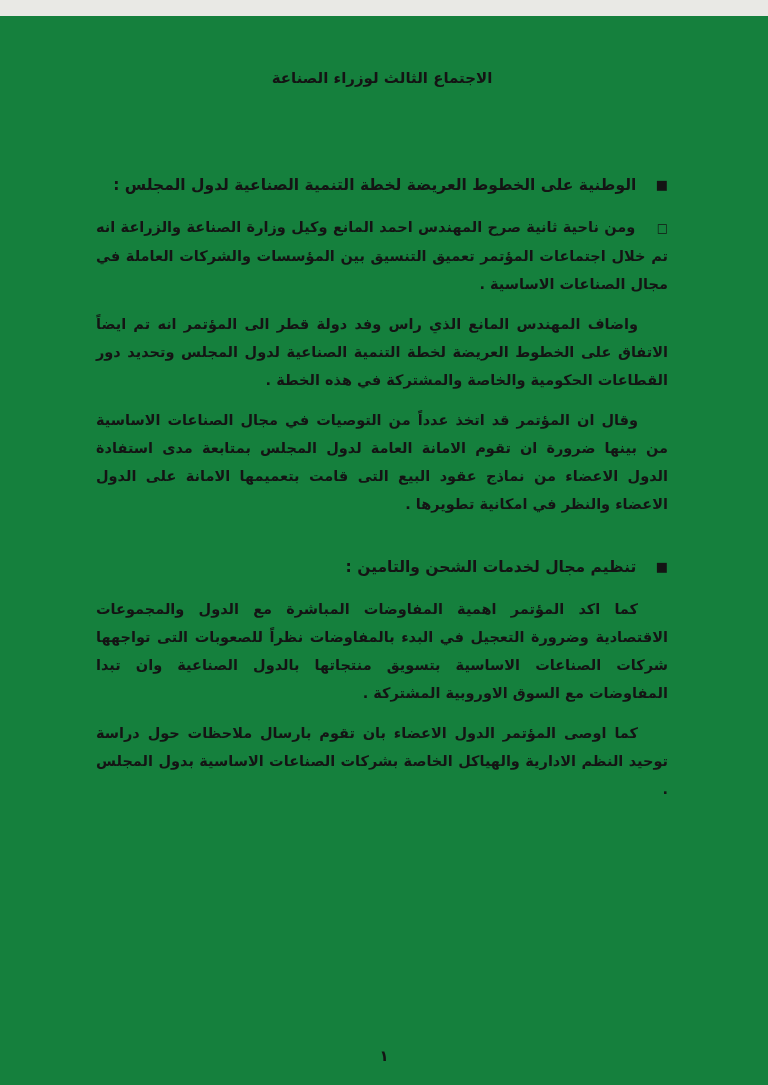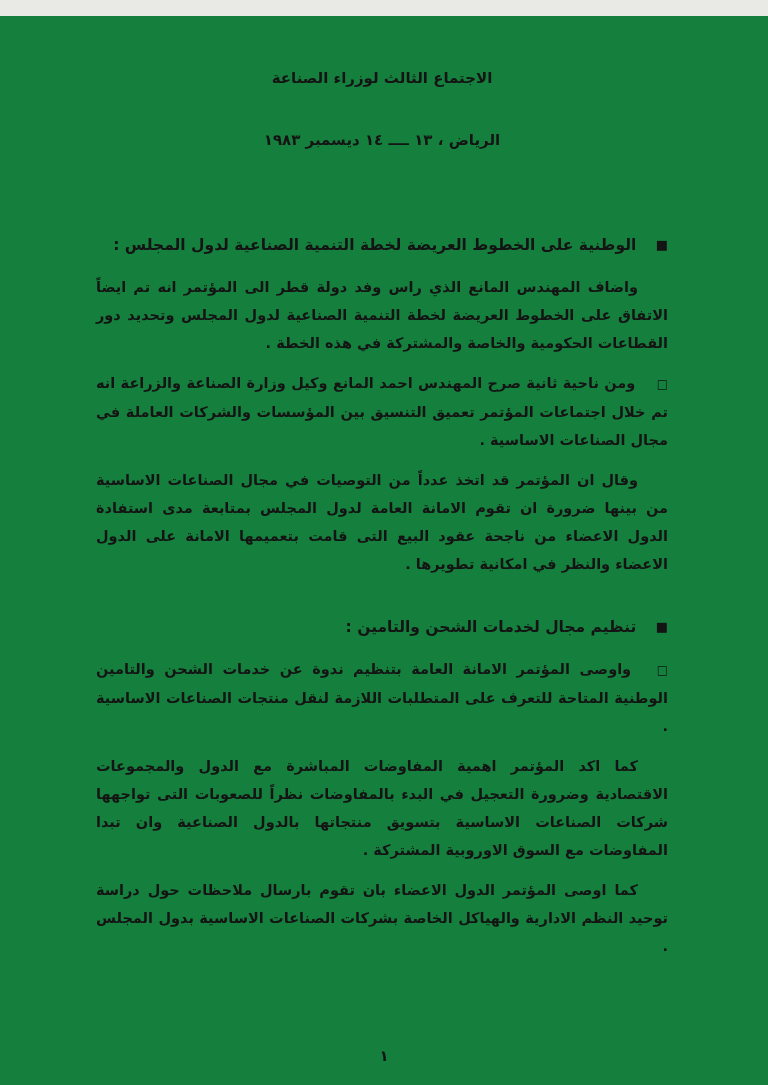--- a/index.html
+++ b/index.html
@@ -72,54 +72,49 @@
     font-weight: 700;
   }
 </style>
 </head>
 <body>
 
 <div class="page">
 
   <header class="doc-header">
     <div class="h-line">الاجتماع الثالث لوزراء الصناعة</div>
-    <div class="h-date">الرياض ، ١٣ ــــ ١٤ ديسمبر ١٩٨٣</div>
   </header>
 
   <section>
     <h2 class="sec-heading first">
       <span class="bullet-filled">■</span>
       <span>الوطنية على الخطوط العريضة لخطة التنمية الصناعية لدول المجلس :</span>
     </h2>
 
-    <p class="para indent">
-      <span>واضاف المهندس المانع الذي راس وفد دولة قطر الى المؤتمر انه تم ايضاً الاتفاق على الخطوط العريضة لخطة التنمية الصناعية لدول المجلس وتحديد دور القطاعات الحكومية والخاصة والمشتركة في هذه الخطة .</span>
-    </p>
-
     <p class="para">
       <span class="bullet-open">□</span>
       <span>ومن ناحية ثانية صرح المهندس احمد المانع وكيل وزارة الصناعة والزراعة انه تم خلال اجتماعات المؤتمر تعميق التنسيق بين المؤسسات والشركات العاملة في مجال الصناعات الاساسية .</span>
     </p>
 
+    <p class="para indent">
+      <span>واضاف المهندس المانع الذي راس وفد دولة قطر الى المؤتمر انه تم ايضاً الاتفاق على الخطوط العريضة لخطة التنمية الصناعية لدول المجلس وتحديد دور القطاعات الحكومية والخاصة والمشتركة في هذه الخطة .</span>
+    </p>
+
 
     <p class="para indent">
-      <span>وقال ان المؤتمر قد اتخذ عدداً من التوصيات في مجال الصناعات الاساسية من بينها ضرورة ان تقوم الامانة العامة لدول المجلس بمتابعة مدى استفادة الدول الاعضاء من ناجحة عقود البيع التى قامت بتعميمها الامانة على الدول الاعضاء والنظر في امكانية تطويرها .</span>
+      <span>وقال ان المؤتمر قد اتخذ عدداً من التوصيات في مجال الصناعات الاساسية من بينها ضرورة ان تقوم الامانة العامة لدول المجلس بمتابعة مدى استفادة الدول الاعضاء من نماذج عقود البيع التى قامت بتعميمها الامانة على الدول الاعضاء والنظر في امكانية تطويرها .</span>
     </p>
   </section>
 
   <section>
     <h2 class="sec-heading">
       <span class="bullet-filled">■</span>
       <span>تنظيم مجال لخدمات الشحن والتامين :</span>
     </h2>
 
-    <p class="para">
-      <span class="bullet-open">□</span>
-      <span>واوصى المؤتمر الامانة العامة بتنظيم ندوة عن خدمات الشحن والتامين الوطنية المتاحة للتعرف على المتطلبات اللازمة لنقل منتجات الصناعات الاساسية .</span>
-    </p>
 
     <p class="para indent">
       <span>كما اكد المؤتمر اهمية المفاوضات المباشرة مع الدول والمجموعات الاقتصادية وضرورة التعجيل في البدء بالمفاوضات نظراً للصعوبات التى تواجهها شركات الصناعات الاساسية بتسويق منتجاتها بالدول الصناعية وان تبدا المفاوضات مع السوق الاوروبية المشتركة .</span>
     </p>
 
     <p class="para indent">
       <span>كما اوصى المؤتمر الدول الاعضاء بان تقوم بارسال ملاحظات حول دراسة توحيد النظم الادارية والهياكل الخاصة بشركات الصناعات الاساسية بدول المجلس .</span>
     </p>
   </section>
 

